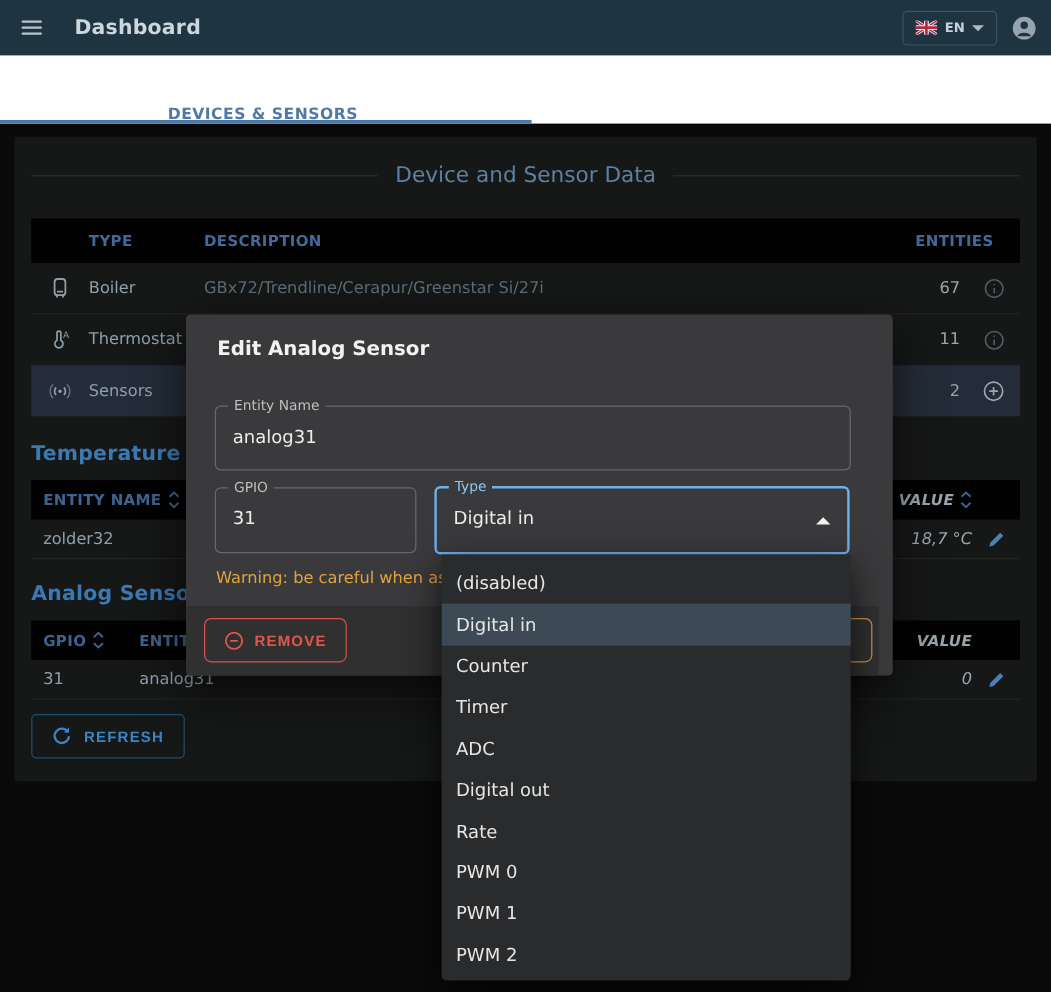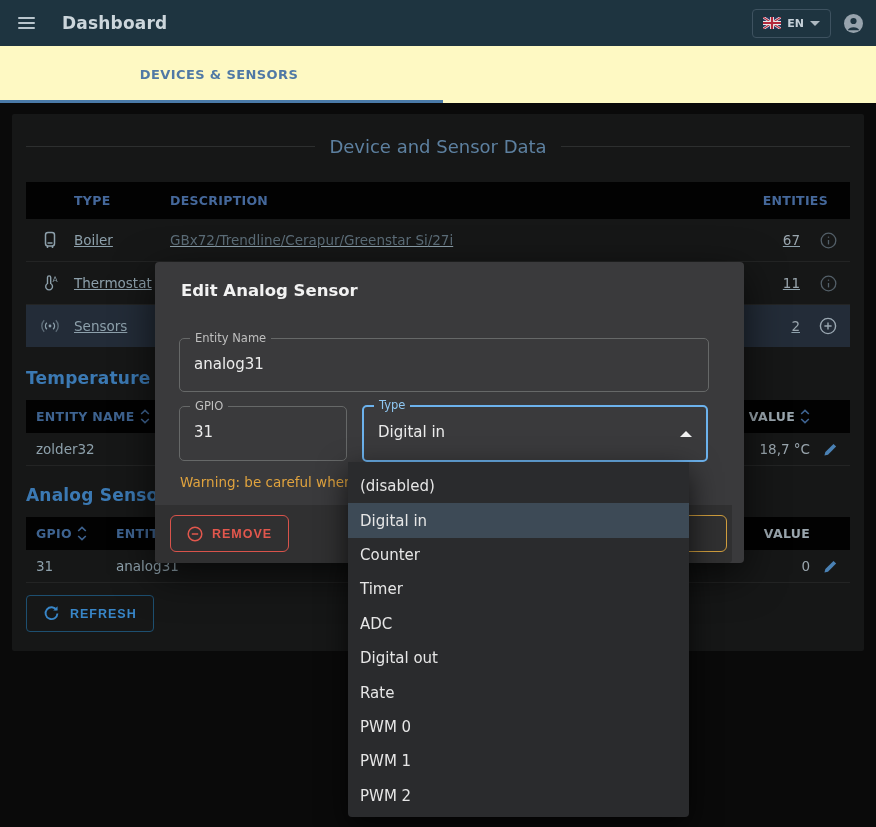--- a/index.html
+++ b/index.html
@@ -10,57 +10,57 @@
   .hamburger{width:17px;margin-left:18px;cursor:pointer;}
   .hamburger span{display:block;height:2px;background:#b9c5cd;margin:3px 0;border-radius:1px;}
   .app-title{margin-left:27px;color:#ccd6dc;font-size:17px;font-weight:bold;letter-spacing:.2px;}
   .top-right{position:absolute;right:8px;top:0;height:46px;display:flex;align-items:center;gap:12px;}
   .lang-btn{display:flex;align-items:center;gap:6px;border:1px solid #3e5260;border-radius:4px;height:27px;padding:0 10px;cursor:pointer;background:transparent;}
   .lang-label{color:#c5d0d8;font-size:11px;font-weight:bold;}
   .caret-down{width:0;height:0;border-left:5px solid transparent;border-right:5px solid transparent;border-top:5px solid #aeb9c1;}
   .avatar{width:21px;height:21px;margin-right:4px;}
 
   
-  .tabbar{position:absolute;left:0;top:46px;width:876px;height:57px;background:#fef9c3;display:flex;z-index:4;}
+  .tabbar{position:absolute;left:0;top:46px;width:876px;height:57px;background:#ffffff;display:flex;z-index:4;align-items:flex-end;}
   .tab{width:438px;display:flex;align-items:center;justify-content:center;font-size:13px;font-weight:bold;letter-spacing:.4px;cursor:pointer;}
   .tab.active{color:#5079a5;}
   .tab.inactive{color:#878f96;}
   .tab-underline{position:absolute;left:0;bottom:0;width:443px;height:3px;background:#4a7aa8;}
 
   
   .panel{position:absolute;left:12px;top:114px;width:852px;height:537px;background:#161717;border-radius:2px;z-index:1;}
   .panel-title-row{position:absolute;left:14px;right:14px;top:22px;display:flex;align-items:center;gap:14px;}
   .panel-title-row .line{flex:1;height:1px;background:#2d2f2f;}
   .panel-title{color:#5d80a0;font-size:18px;white-space:nowrap;}
 
   .dev-table{position:absolute;left:14px;top:68px;width:824px;}
   .dev-header,.dev-row{display:grid;grid-template-columns:48px 96px 1fr 86px 44px;align-items:center;}
   .dev-header{height:37px;background:#020202;color:#45689b;font-size:12.5px;font-weight:bold;letter-spacing:.3px;}
-  .dev-row{height:42px;color:#8da0ab;font-size:13.5px;text-decoration:underline;}
+  .dev-row{height:42px;color:#8da0ab;font-size:13.5px;}
   .dev-row + .dev-row{border-top:1px solid #232424;}
   .dev-row.selected{background:#232c38;border-top:1px solid #232424;}
   .cell-icon{display:flex;justify-content:center;}
   .cell-desc{color:#5c6d78;}
   .cell-num{text-align:right;padding-right:6px;color:#9aa6ae;}
   .cell-action{display:flex;justify-content:center;cursor:pointer;}
   .hdr-entities{text-align:right;padding-right:22px;grid-column:4 / span 2;}
 
   .section-title{position:absolute;left:14px;color:#3b79b3;font-size:17px;font-weight:bold;letter-spacing:.2px;}
   .sec-temp-title{top:254px;}
   .sec-analog-title{top:371px;}
 
   .mini-table{position:absolute;left:14px;width:824px;}
   .temp-table{top:286px;}
   .analog-table{top:403px;}
   .mini-header{height:33px;background:#020202;display:flex;align-items:center;color:#3e6390;font-size:12.5px;font-weight:bold;letter-spacing:.3px;}
   .mini-row{height:32px;display:flex;align-items:center;color:#8da0ab;font-size:13.5px;border-bottom:1px solid #232424;}
   .hcell{display:flex;align-items:center;gap:5px;}
   .pad-l{padding-left:10px;}
   .grow{flex:1;}
-  .val-col{width:118px;justify-content:flex-end;display:flex;align-items:center;gap:5px;color:#9aa6ae;}
+  .val-col{width:118px;justify-content:flex-end;display:flex;align-items:center;gap:5px;color:#9aa6ae;font-style:italic;}
   .act-col{width:40px;display:flex;justify-content:center;cursor:pointer;}
   .gpio-col{width:80px;}
   .ent-col{width:260px;}
 
   .refresh-btn{position:absolute;left:14px;top:481px;height:37px;padding:0 16px;display:flex;align-items:center;gap:10px;
     background:transparent;border:1px solid #1d4f70;border-radius:4px;color:#3886c8;font-size:12.5px;font-weight:bold;letter-spacing:1px;cursor:pointer;}
 
   
   .modal{position:absolute;left:155px;top:262px;width:577px;height:301px;background:#3a3a3c;border-radius:4px;z-index:30;
     box-shadow:0 12px 40px rgba(0,0,0,.65);padding-left:12px;}
@@ -73,21 +73,21 @@
   .f-type{left:207px;top:143px;width:342px;height:53px;border:2px solid #6cb2ed;cursor:pointer;}
   .f-type .field-label{color:#8fc7f2;top:-9px;}
   .caret-up{position:absolute;right:14px;top:24px;width:0;height:0;border-left:6px solid transparent;border-right:6px solid transparent;border-bottom:6px solid #f0f0f0;}
   .warning{position:absolute;left:25px;top:212px;color:#e0a33e;font-size:13.5px;white-space:nowrap;}
   .modal-footer{position:absolute;left:0;bottom:0;width:577px;height:58px;background:#303031;border-radius:0 0 4px 4px;}
   .remove-btn{position:absolute;left:15px;top:10px;height:37px;padding:0 16px;display:flex;align-items:center;gap:9px;
     background:transparent;border:1px solid #d9534b;border-radius:6px;color:#e2574d;font-size:12.5px;font-weight:bold;letter-spacing:1px;cursor:pointer;}
   .save-btn{position:absolute;right:5px;top:10px;width:90px;height:37px;background:transparent;border:1px solid #cf9d3d;border-radius:6px;cursor:pointer;}
 
   
-  .dropdown{position:absolute;left:348px;top:462px;width:341px;height:355px;background:#2a2b2d;border-radius:0 0 4px 4px;z-index:40;
+  .dropdown{position:absolute;left:368px;top:462px;width:341px;height:355px;background:#2a2b2d;border-radius:0 0 4px 4px;z-index:40;
     box-shadow:0 10px 30px rgba(0,0,0,.7);padding-top:7px;box-sizing:border-box;overflow:hidden;}
   .dd-item{height:34.4px;display:flex;align-items:center;padding-left:12px;color:#e6e6e6;font-size:15px;font-weight:500;cursor:pointer;}
   .dd-item.selected{background:#3d4a56;}
 
   svg{display:block;}
 </style>
 </head>
 <body>
 
 <div class="stage">

